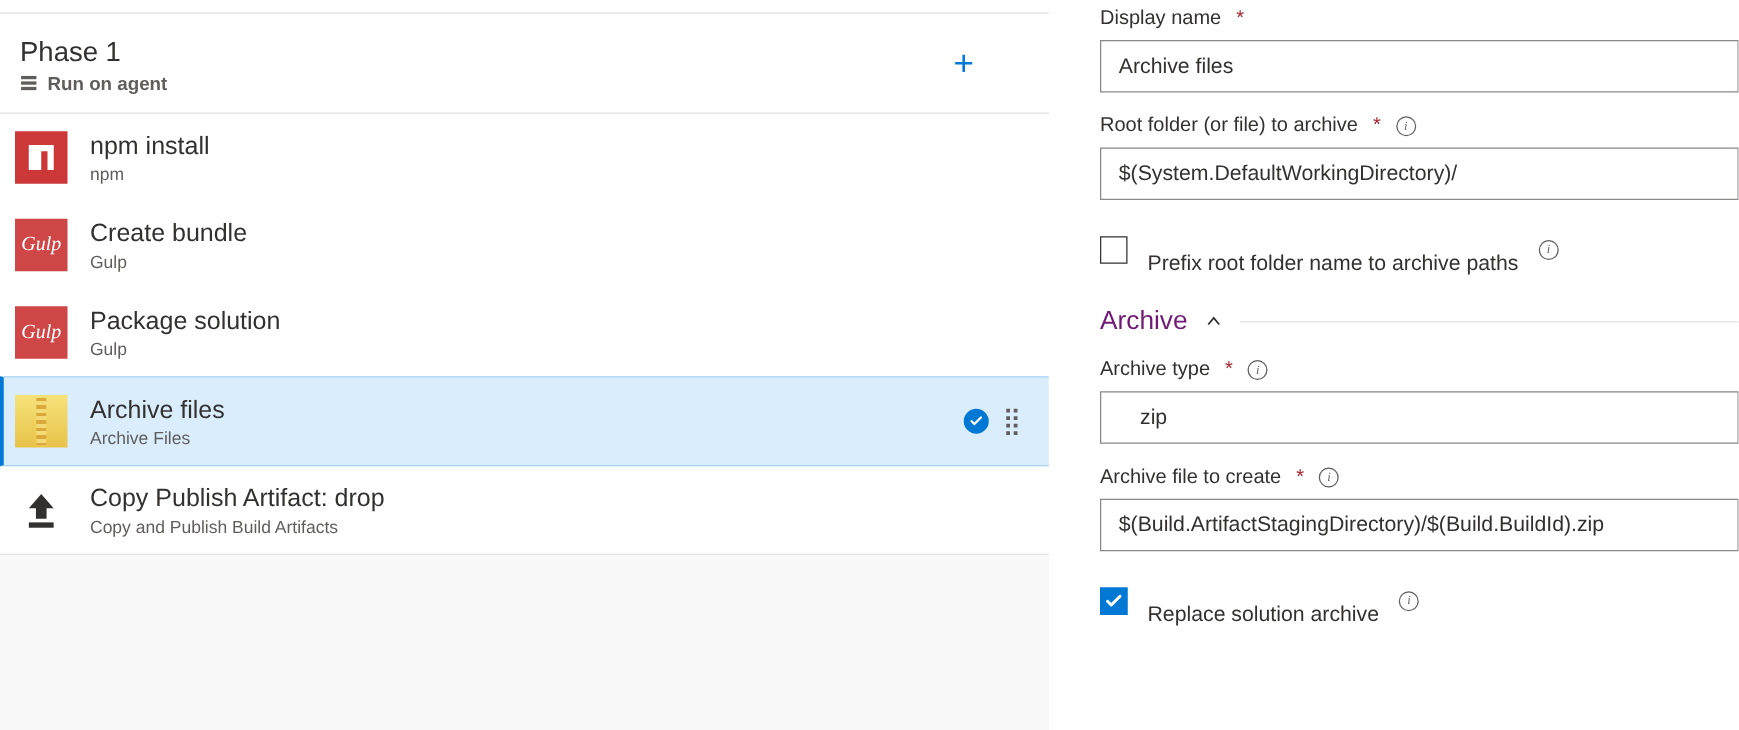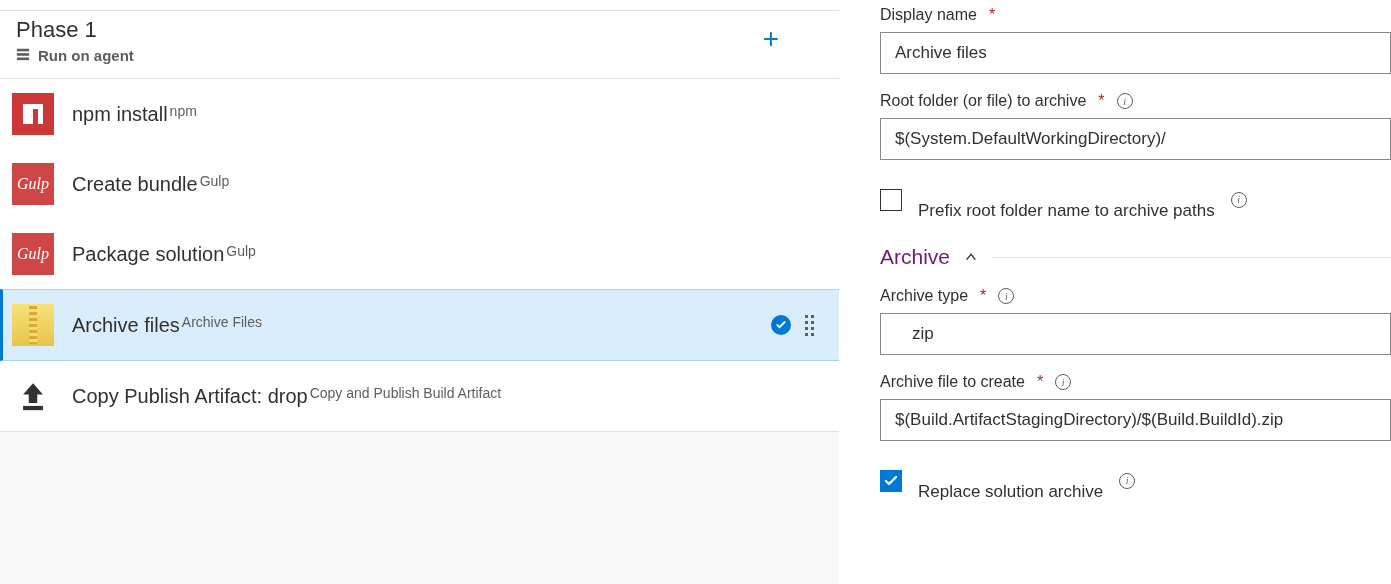--- a/index.html
+++ b/index.html
@@ -14,21 +14,21 @@
       display: flex;
     }
     .left-panel {
       width: 840px;
       display: flex;
       flex-direction: column;
       background: #fff;
       border-right: 1px solid transparent;
     }
     .phase-header {
-      padding: 6px 16px 14px 16px;
+      padding: 18px 16px 14px 16px;
       border-bottom: 1px solid #e1e1e1;
       border-top: 1px solid #e1e1e1;
       display: flex;
       align-items: flex-start;
       justify-content: space-between;
       background: #fff;
       margin-top: 10px;
     }
     .phase-header-left { display: flex; flex-direction: column; gap: 4px; }
     .phase-title { font-size: 22px; font-weight: 400; color: #323130; }
@@ -56,21 +56,21 @@
       border-left: 3px solid #0078d4;
       border-top: 1px solid #a9d3f2;
       border-bottom: 1px solid #a9d3f2;
       padding-left: 9px;
     }
     .task-icon {
       width: 42px; height: 42px;
       display: flex; align-items: center; justify-content: center;
       flex-shrink: 0;
     }
-    .task-text { display: flex; flex-direction: row; gap: 2px; flex: 1; }
+    .task-text { display: flex; flex-direction: column; gap: 2px; flex: 1; }
     .task-title { font-size: 20px; color: #323130; font-weight: 400; }
     .task-sub { font-size: 14px; color: #605e5c; }
     .task-right { display: flex; align-items: center; gap: 14px; }
     .enabled-badge {
       width: 20px; height: 20px; border-radius: 50%;
       background: #0078d4; display: flex; align-items: center; justify-content: center;
     }
     .enabled-badge svg { width: 12px; height: 12px; }
     .drag-handle {
       width: 14px; height: 24px;
@@ -216,21 +216,21 @@
 
     <div class="task-row">
       <div class="task-icon icon-upload">
         <svg width="34" height="34" viewBox="0 0 24 24">
             <path fill="#323130" d="M12 3 L5 11 H9 V17 H15 V11 H19 Z"></path>
             <rect x="5" y="19" width="14" height="3" fill="#323130"></rect>
           </svg>
       </div>
       <div class="task-text">
         <div class="task-title">Copy Publish Artifact: drop</div>
-        <div class="task-sub">Copy and Publish Build Artifact</div>
+        <div class="task-sub">Copy and Publish Build Artifacts</div>
       </div>
     </div>
 
   </div>
   <div class="bottom-spacer"></div>
 </div>
 
 <div class="right-panel">
 
   <div class="form-group">

